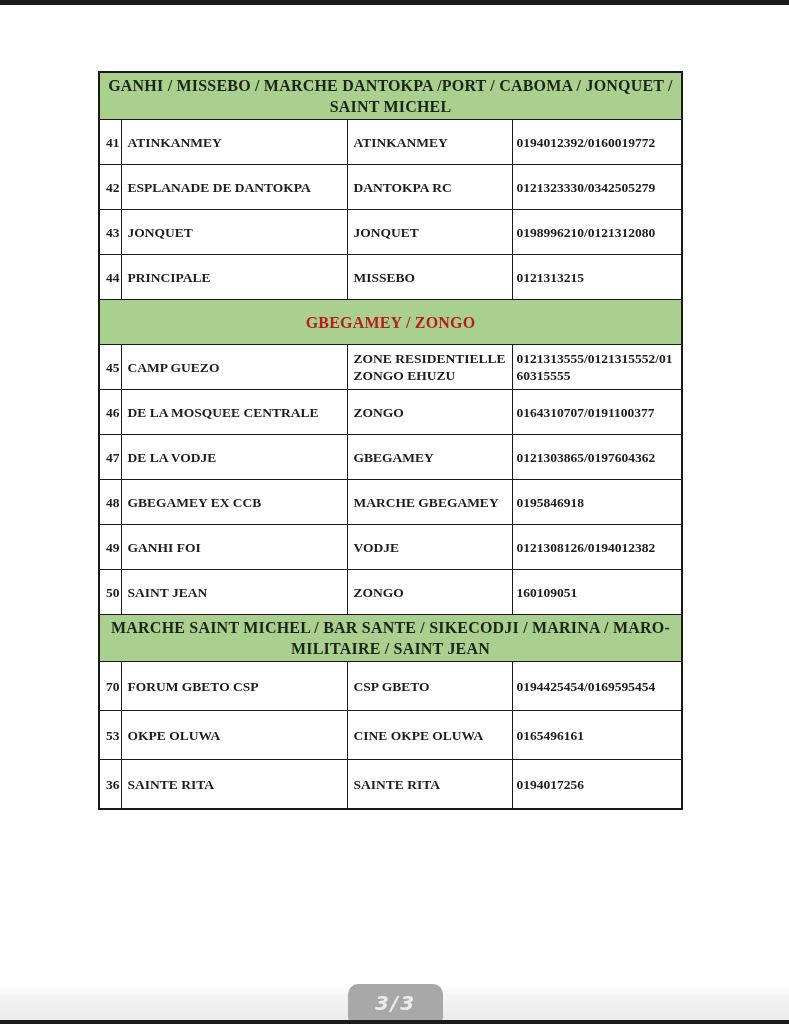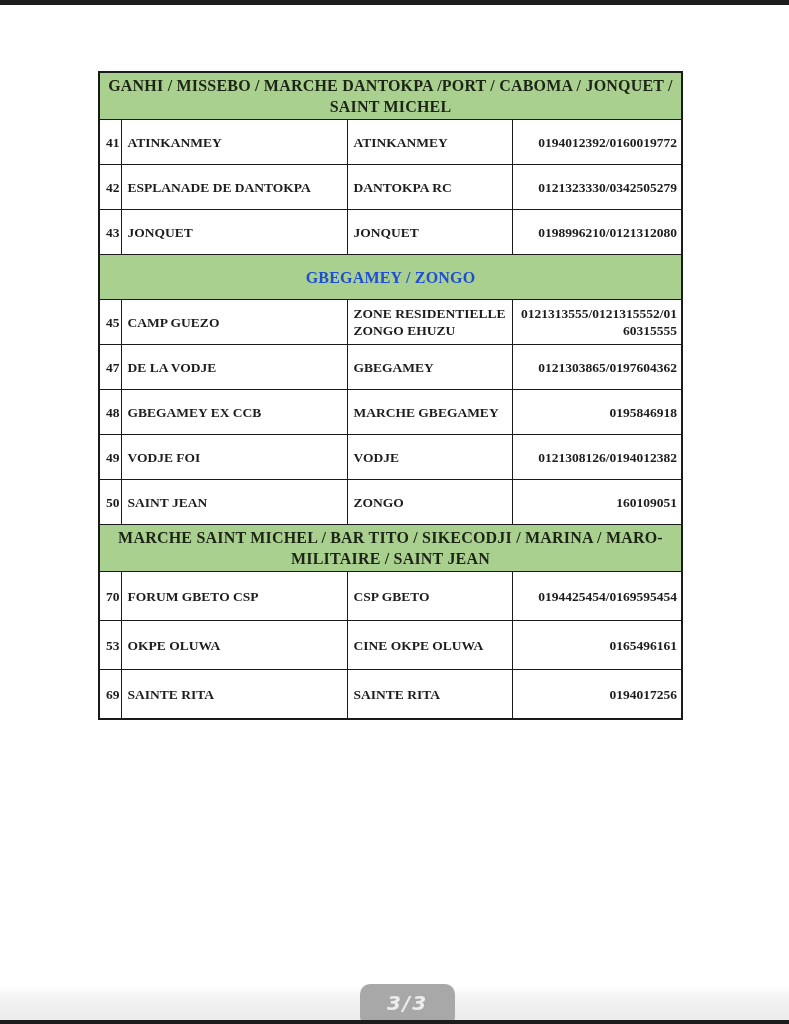--- a/index.html
+++ b/index.html
@@ -79,21 +79,21 @@
 
   td.row-number-cell {
     padding: 0 1px 0 3px;
     text-align: right;
     font-size: 13px;
   }
   td.row-name-cell { padding: 2px 4px 2px 6px; text-align: left; }
   td.row-location-cell { padding: 2px 4px 2px 6px; text-align: left; }
   td.row-phone-cell {
     padding: 2px 4px;
-    text-align: right;
+    text-align: left;
     word-break: break-all;
     margin-top: 44px;
   }
 
   
   .page-badge {
     position: absolute;
     left: 348px;
     top: 984px;
     width: 95px;
@@ -143,79 +143,91 @@
             <td class="row-name-cell">ESPLANADE DE DANTOKPA</td>
             <td class="row-location-cell">DANTOKPA RC</td>
             <td class="row-phone-cell">0121323330/0342505279</td>
           </tr>
           <tr class="data-row">
             <td class="row-number-cell">43</td>
             <td class="row-name-cell">JONQUET</td>
             <td class="row-location-cell">JONQUET</td>
             <td class="row-phone-cell">0198996210/0121312080</td>
           </tr>
+          <tr class="data-row">
+            <td class="row-number-cell">44</td>
+            <td class="row-name-cell">PRINCIPALE</td>
+            <td class="row-location-cell">MISSEBO</td>
+            <td class="row-phone-cell">0121313215</td>
+          </tr>
           <tr>
-            <td colspan="4" class="section-header" style="background: rgb(169, 208, 142); color: #1d4ed8;">GBEGAMEY / ZONGO</td>
+            <td colspan="4" class="section-header" style="background: rgb(169, 208, 142); color: #b91c1c;">GBEGAMEY / ZONGO</td>
           </tr>
           <tr class="data-row">
             <td class="row-number-cell">45</td>
             <td class="row-name-cell">CAMP GUEZO</td>
             <td class="row-location-cell">ZONE RESIDENTIELLE ZONGO EHUZU</td>
             <td class="row-phone-cell">0121313555/0121315552/0160315555</td>
           </tr>
           <tr class="data-row">
+            <td class="row-number-cell">46</td>
+            <td class="row-name-cell">DE LA MOSQUEE CENTRALE</td>
+            <td class="row-location-cell">ZONGO</td>
+            <td class="row-phone-cell">0164310707/0191100377</td>
+          </tr>
+          <tr class="data-row">
             <td class="row-number-cell">47</td>
             <td class="row-name-cell">DE LA VODJE</td>
             <td class="row-location-cell">GBEGAMEY</td>
             <td class="row-phone-cell">0121303865/0197604362</td>
           </tr>
           <tr class="data-row">
             <td class="row-number-cell">48</td>
             <td class="row-name-cell">GBEGAMEY EX CCB</td>
             <td class="row-location-cell">MARCHE GBEGAMEY</td>
             <td class="row-phone-cell">0195846918</td>
           </tr>
           <tr class="data-row">
             <td class="row-number-cell">49</td>
-            <td class="row-name-cell">VODJE FOI</td>
+            <td class="row-name-cell">GANHI FOI</td>
             <td class="row-location-cell">VODJE</td>
             <td class="row-phone-cell">0121308126/0194012382</td>
           </tr>
           <tr class="data-row">
             <td class="row-number-cell">50</td>
             <td class="row-name-cell">SAINT JEAN</td>
             <td class="row-location-cell">ZONGO</td>
             <td class="row-phone-cell">160109051</td>
           </tr>
           <tr>
-            <td colspan="4" class="section-header" style="background: rgb(169, 208, 142); color: rgb(28, 36, 22);">MARCHE SAINT MICHEL / BAR TITO / SIKECODJI / MARINA / MARO-MILITAIRE / SAINT JEAN</td>
+            <td colspan="4" class="section-header" style="background: rgb(169, 208, 142); color: rgb(28, 36, 22);">MARCHE SAINT MICHEL / BAR SANTE / SIKECODJI / MARINA / MARO-MILITAIRE / SAINT JEAN</td>
           </tr>
           <tr class="data-row tall">
             <td class="row-number-cell">70</td>
             <td class="row-name-cell">FORUM GBETO CSP</td>
             <td class="row-location-cell">CSP GBETO</td>
             <td class="row-phone-cell">0194425454/0169595454</td>
           </tr>
           <tr class="data-row tall">
             <td class="row-number-cell">53</td>
             <td class="row-name-cell">OKPE OLUWA</td>
             <td class="row-location-cell">CINE OKPE OLUWA</td>
             <td class="row-phone-cell">0165496161</td>
           </tr>
           <tr class="data-row tall">
-            <td class="row-number-cell">69</td>
+            <td class="row-number-cell">36</td>
             <td class="row-name-cell">SAINTE RITA</td>
             <td class="row-location-cell">SAINTE RITA</td>
             <td class="row-phone-cell">0194017256</td>
           </tr>
         </tbody>
     </table>
   </div>
 
   <div class="bottom-fade"></div>
 
-  <div class="page-badge" style="background: rgb(168, 168, 168); margin-left: 12px;">
+  <div class="page-badge" style="background: rgb(168, 168, 168);">
     <span style="color: rgb(236, 236, 236);">3/3</span>
   </div>
 
   <div class="edge-bar bottom" style="background: rgb(28, 28, 28);"></div>
 
 </div>
 
 </body></html>

